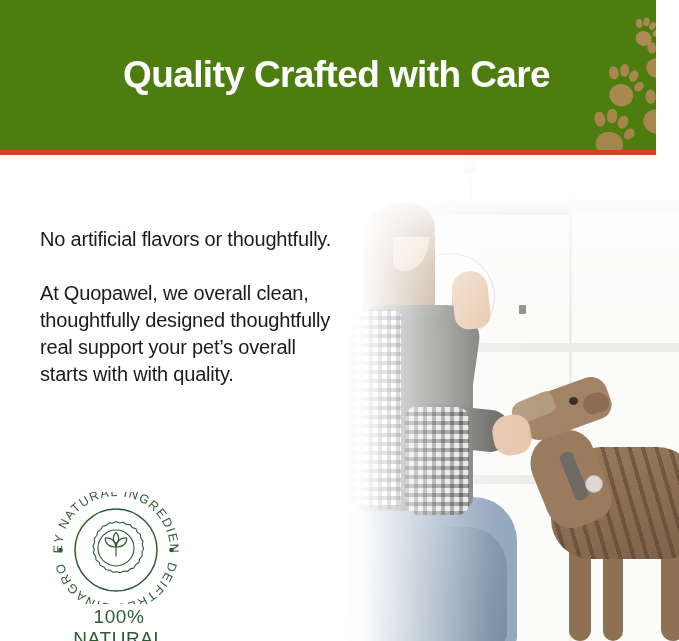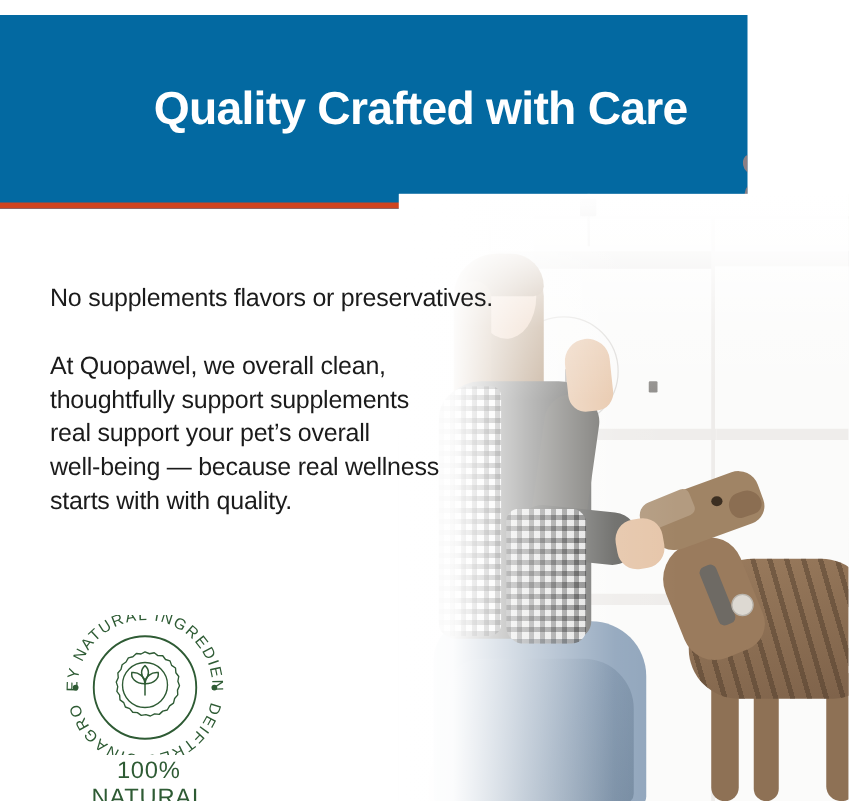--- a/index.html
+++ b/index.html
@@ -17,24 +17,24 @@
     width: 679px;
     height: 641px;
     overflow: hidden;
     background: #ffffff;
   }
 
   
   .banner {
     position: absolute;
     left: 0;
-    top: 12px;
-    width: 598px;
+    top: 0;
+    width: 656px;
     height: 155px;
-    background: #0369a1;
+    background: #4d7c0f;
     overflow: hidden;
   }
   .banner-underline {
     position: absolute;
     left: 0;
     top: 150px;
     width: 679px;
     height: 5px;
     background: #cf4420;
   }
@@ -482,26 +482,25 @@
         <div class="w-arm-fore"></div>
         <div class="w-plaid2"></div>
         <div class="w-hand-fore"></div>
       </div>
 
     </div>
     <div class="photo-fade"></div>
   </div>
 
   <div class="copy">
-    <p>No supplements flavors or preservatives.</p>
+    <p>No artificial flavors or thoughtfully.</p>
     <div class="para-gap"></div>
     <p>At Quopawel, we overall clean,</p>
-    <p>thoughtfully support supplements</p>
+    <p>thoughtfully designed thoughtfully</p>
     <p>real support your pet’s overall</p>
-    <p>well-being — because real wellness</p>
     <p>starts with with quality.</p>
   </div>
 
   <div class="badge-wrap">
     <div class="badge-seal">
       <svg width="140" height="112" viewBox="0 0 140 112">
         <defs>
           <path id="arcTop" d="M 16,58 A 54,54 0 0 1 124,58" fill="none"></path>
           <path id="arcBottom" d="M 124,58 A 54,54 0 0 1 16,58" fill="none"></path>
         </defs>

